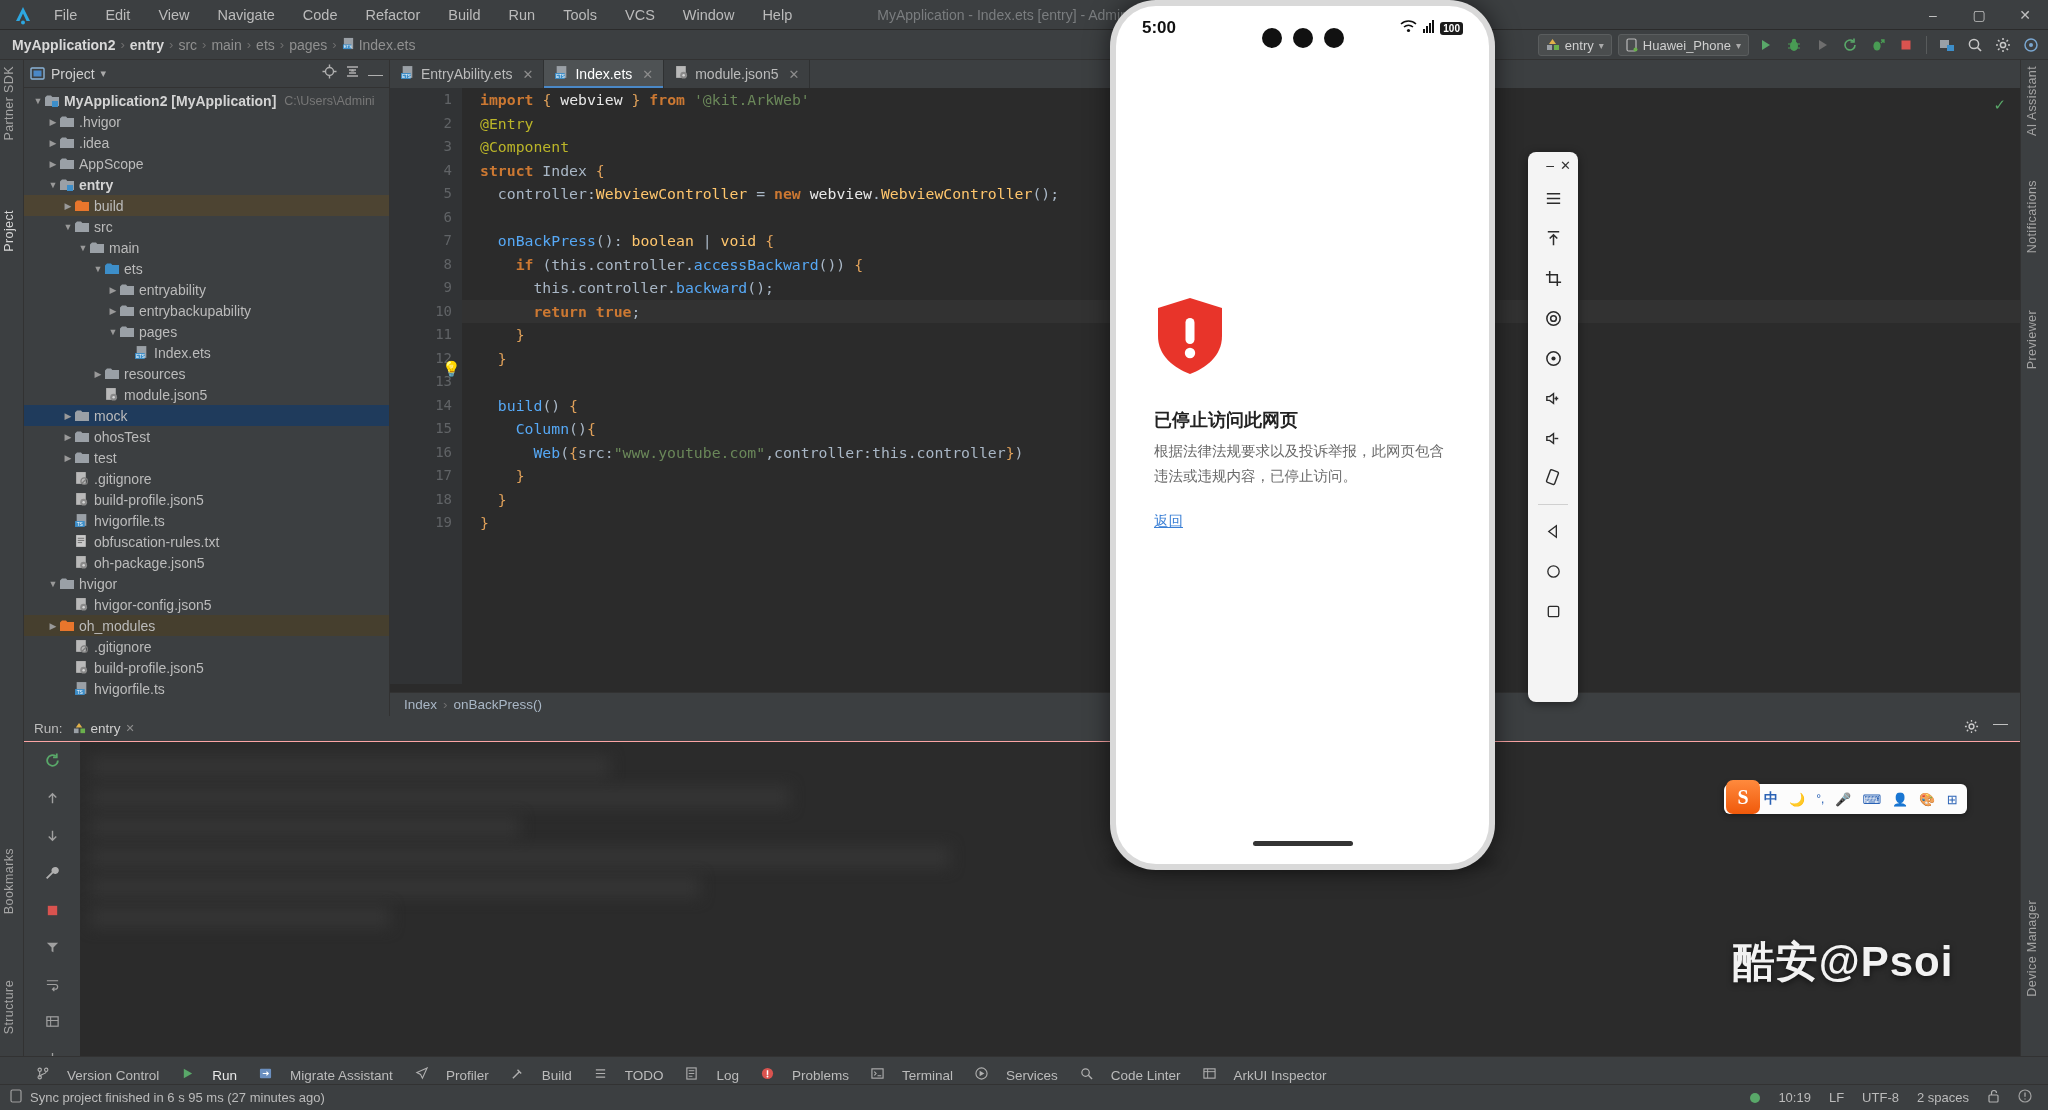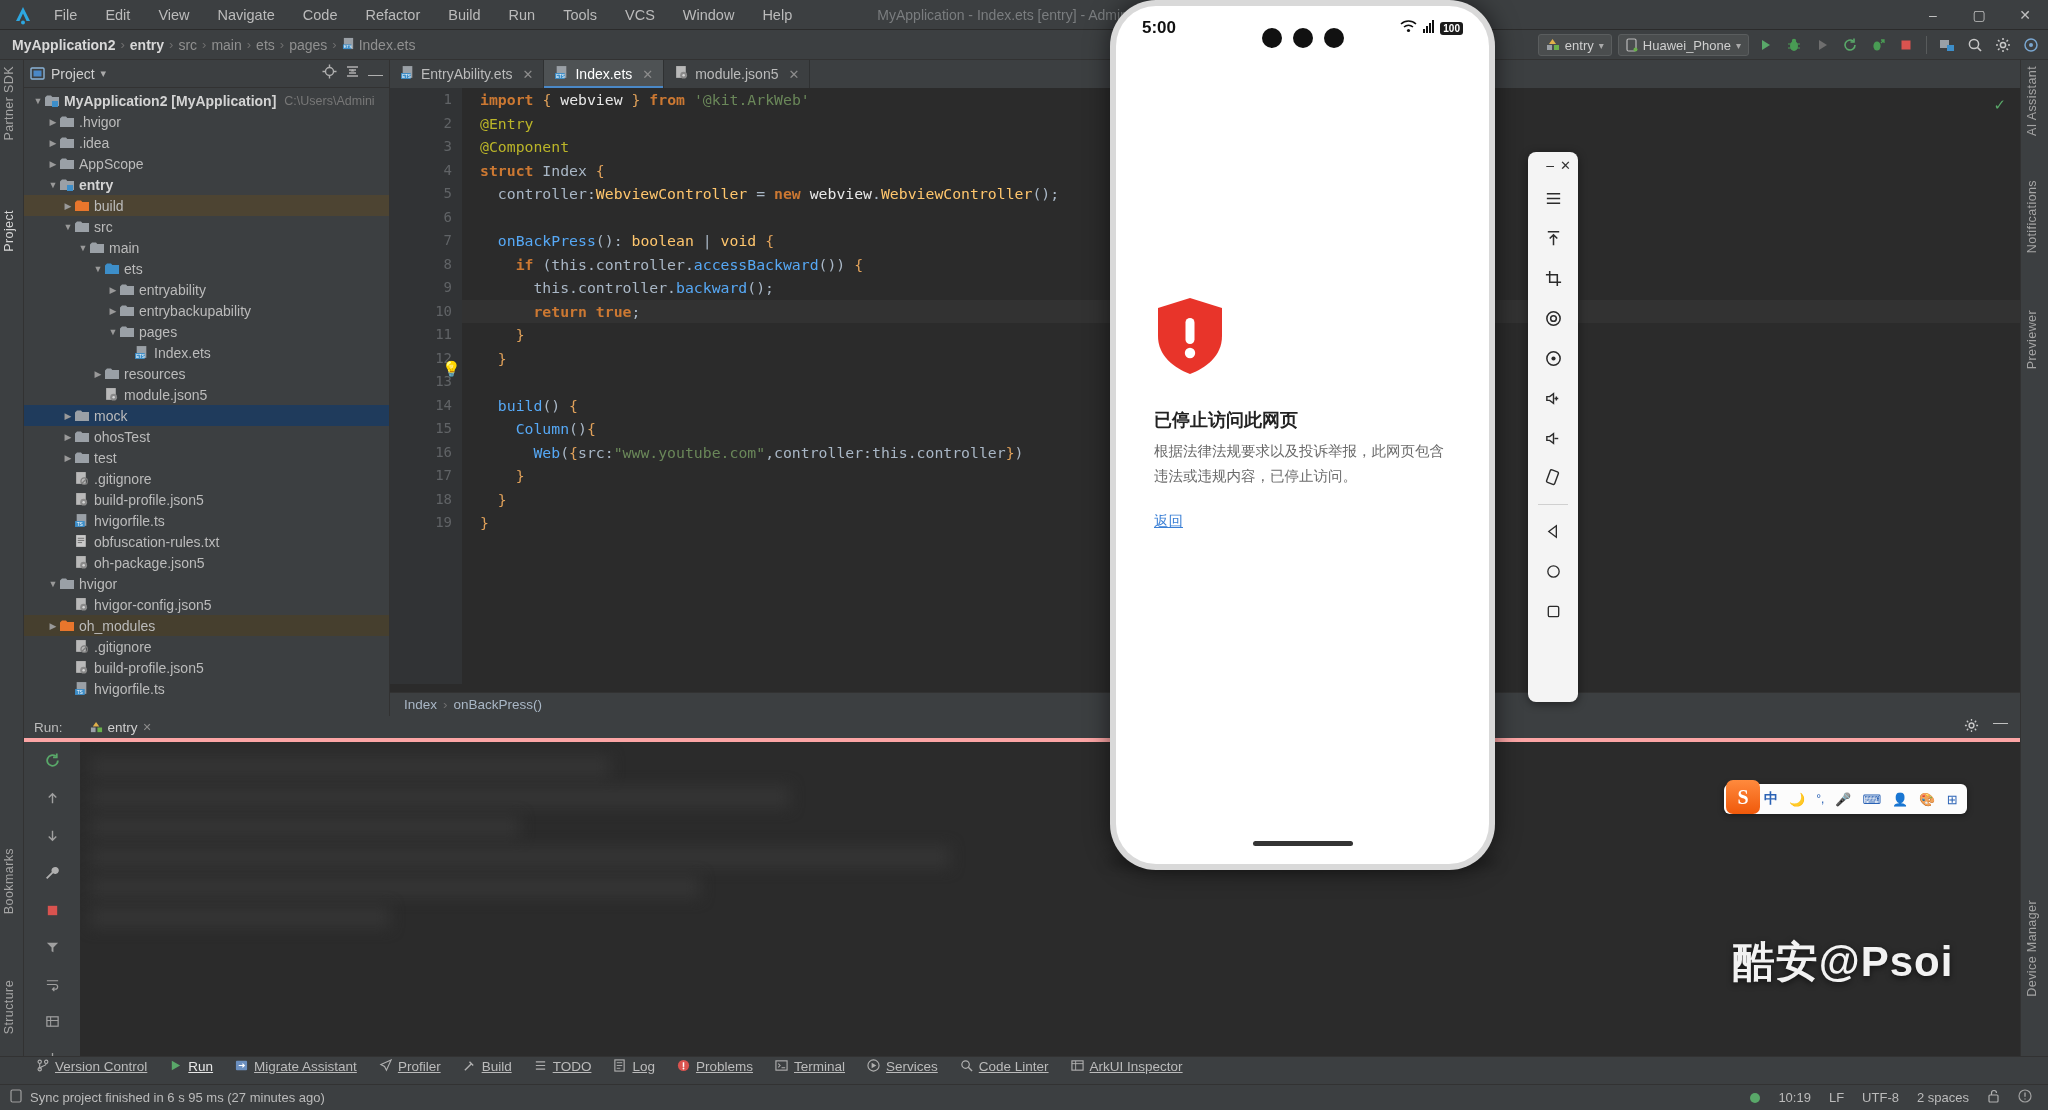--- a/index.html
+++ b/index.html
@@ -137,21 +137,21 @@
   .right-strip {
     position: absolute; right: 0; top: 60px; width: 28px; height: 1020px;
     background: #3c3f41; border-left: 1px solid #323232;
   }
 
   
   .run-panel {
     position: absolute; left: 24px; top: 716px; right: 28px; height: 364px;
     background: #3c3f41;
   }
-  .run-head { height: 26px; display: flex; align-items: center; gap: 27px; padding-left: 10px; border-bottom: 4px solid #fca5a5; }
+  .run-head { height: 26px; display: flex; align-items: center; gap: 10px; padding-left: 10px; border-bottom: 1px solid #fca5a5; }
   .run-label { color: #bbbbbb; font-size: 13.5px; }
   .run-chip { display: flex; align-items: center; gap: 5px; color: #cfcfcf; font-size: 13.5px; }
   .run-head-right { margin-left:auto; display:flex; gap:14px; padding-right:12px; }
   .run-left-icons {
     position: absolute; left: 0; top: 26px; width: 56px; bottom: 0;
     background: #3c3f41; display: flex; flex-direction: column; align-items: center;
     gap: 18px; padding-top: 10px;
   }
   .run-console {
     position: absolute; left: 56px; top: 26px; right: 0; bottom: 0;
@@ -223,21 +223,21 @@
     color: #f2f2f2; font-size: 42px; font-weight: bold; letter-spacing: 1px;
     text-shadow: 0 2px 6px rgba(0,0,0,.6);
   }
 
   
   .bottom-tools {
     position: absolute; left: 0; bottom: 26px; width: 2048px; height: 28px;
     background: #3c3f41; display: flex; align-items: center; gap: 2px; padding-left: 26px;
     border-top: 1px solid #323232;
   }
-  .bt { display: flex; align-items: flex-start; gap: 6px; padding: 0 10px; color: #bbbbbb; font-size: 13.5px; height: 24px; text-decoration: underline; }
+  .bt { display: flex; align-items: flex-end; gap: 18px; padding: 0 10px; color: #bbbbbb; font-size: 13.5px; height: 24px; }
   .bt.active { color: #e8e8e8; }
   .statusbar {
     position: absolute; left: 0; bottom: 0; width: 2048px; height: 26px;
     background: #3c3f41; display: flex; align-items: center; padding: 0 10px;
     color: #bbbbbb; font-size: 13px; border-top: 1px solid #323232;
   }
   .status-right-items { margin-left: auto; display: flex; align-items: center; gap: 18px; padding-right: 6px; }
   .dot-green { width: 10px; height: 10px; border-radius: 50%; background: #59a869; display:inline-block; }
 </style>
 </head>

